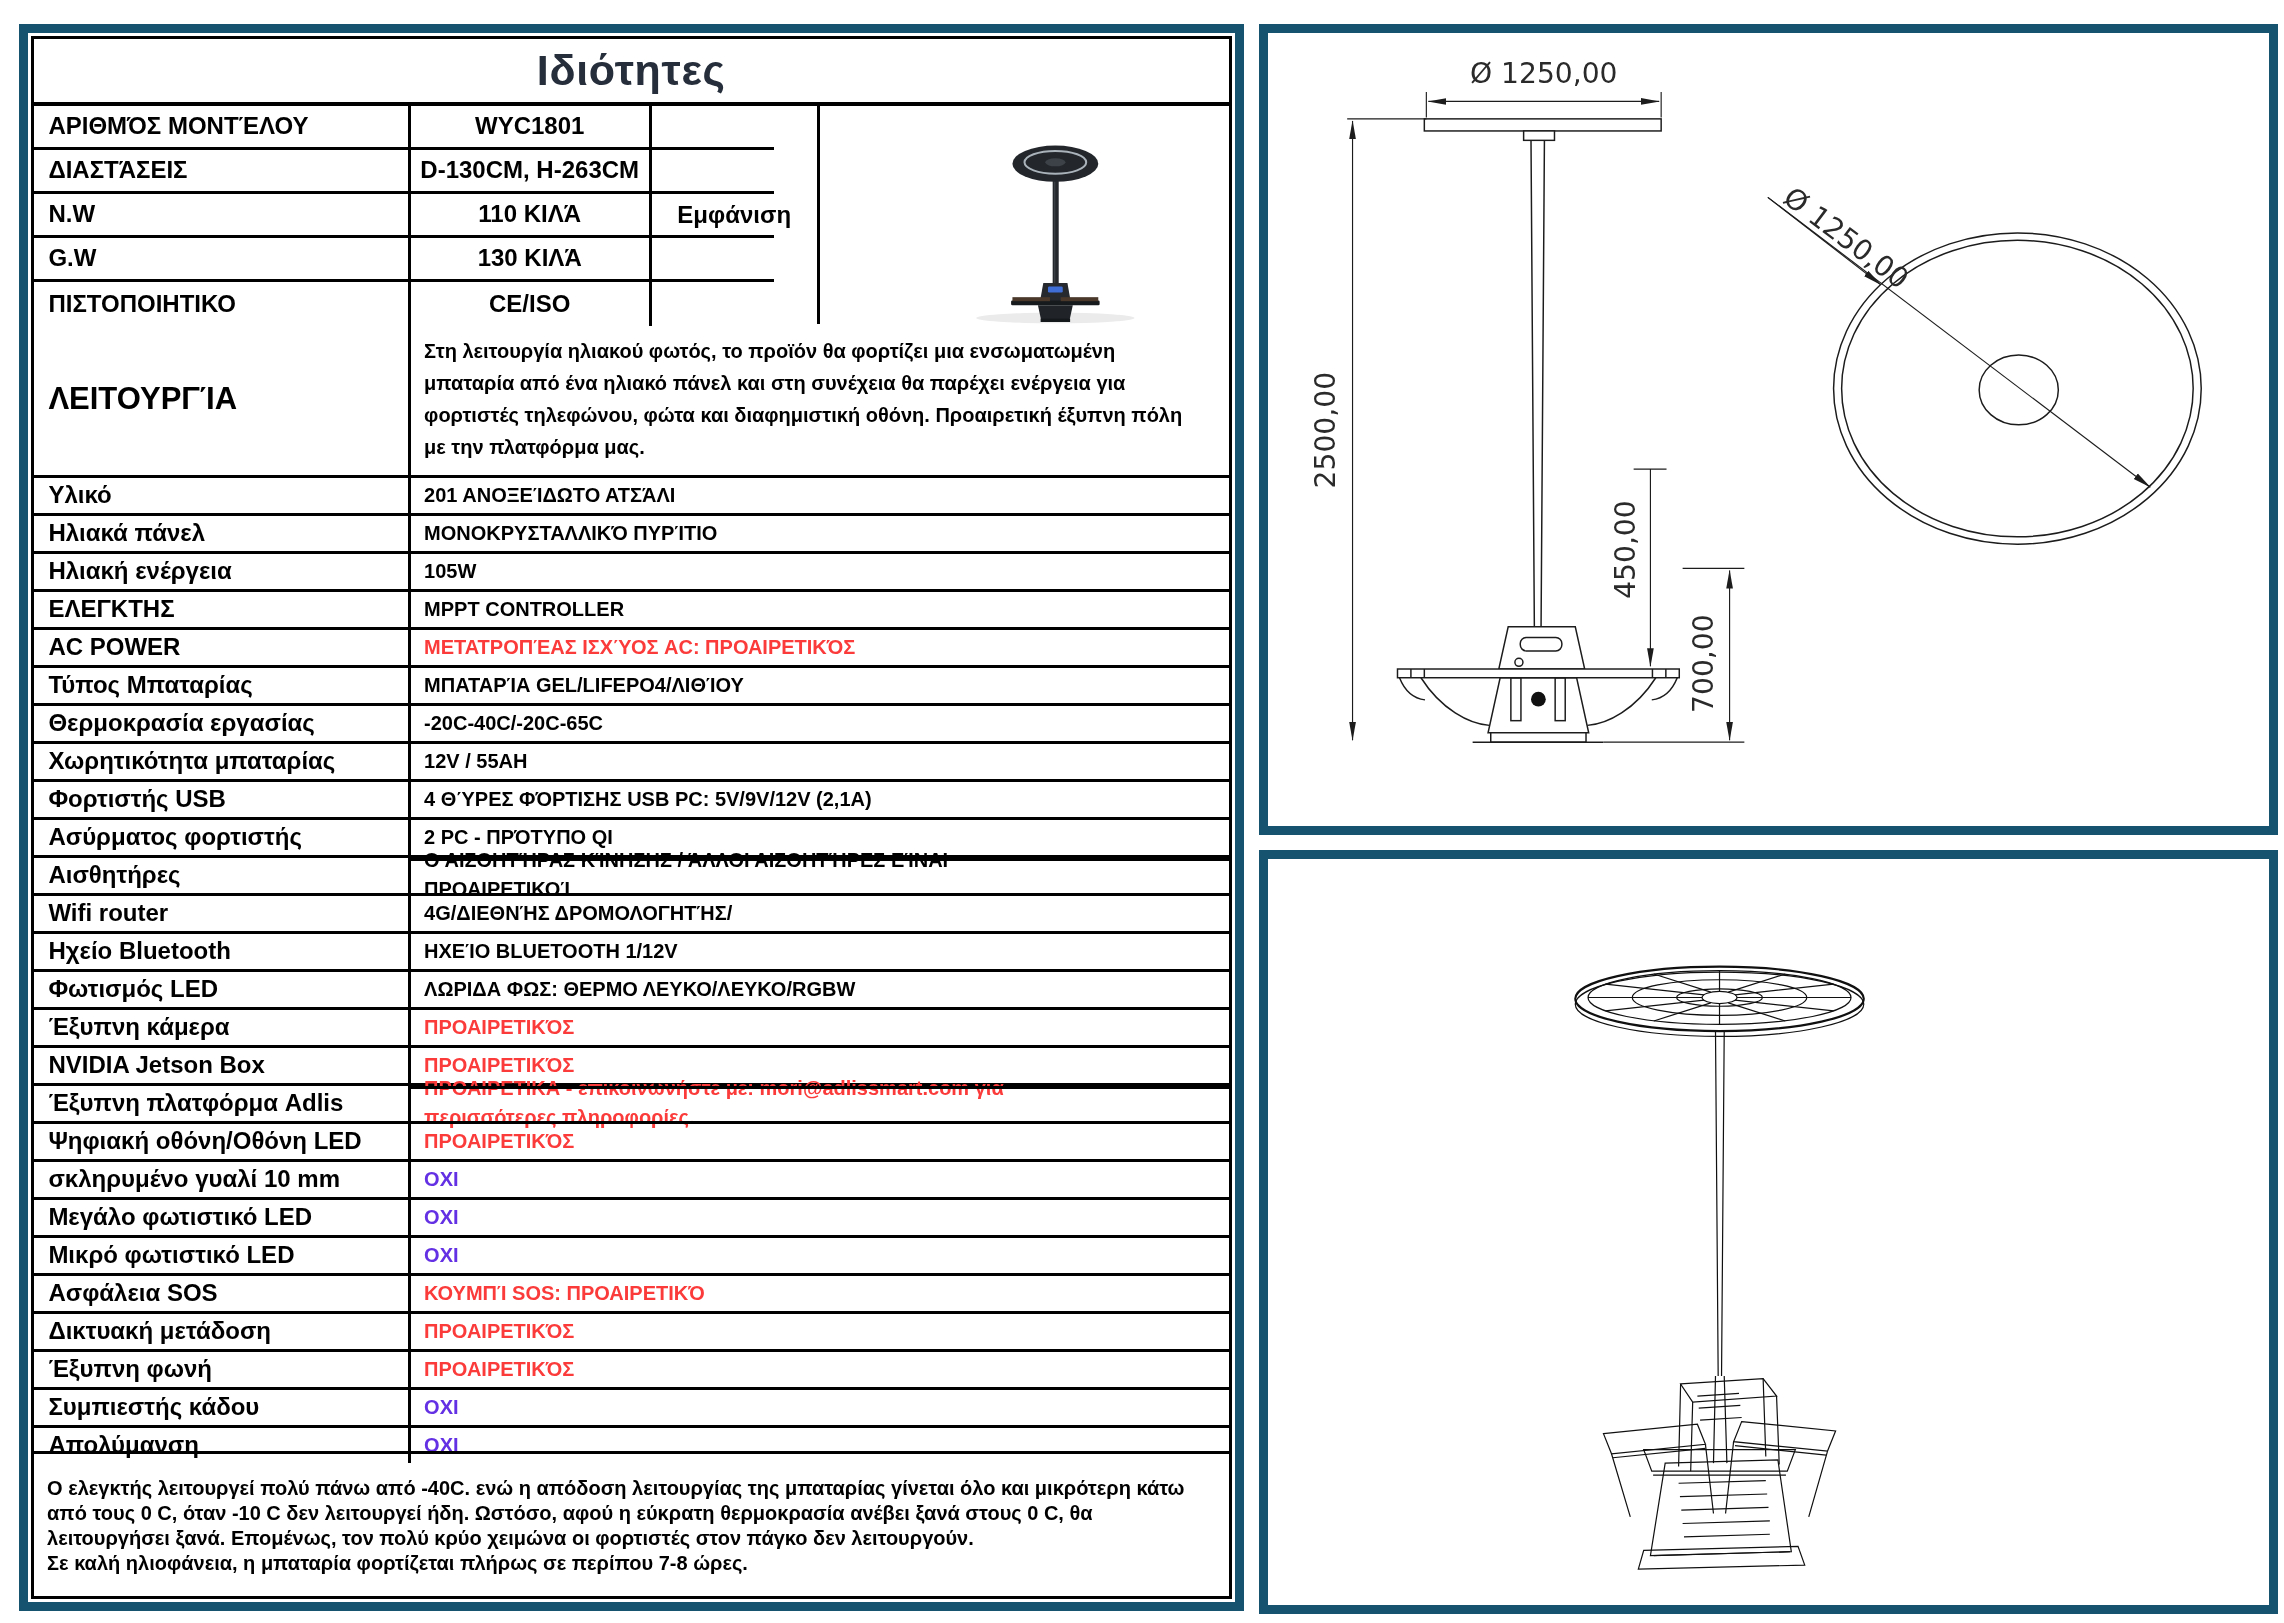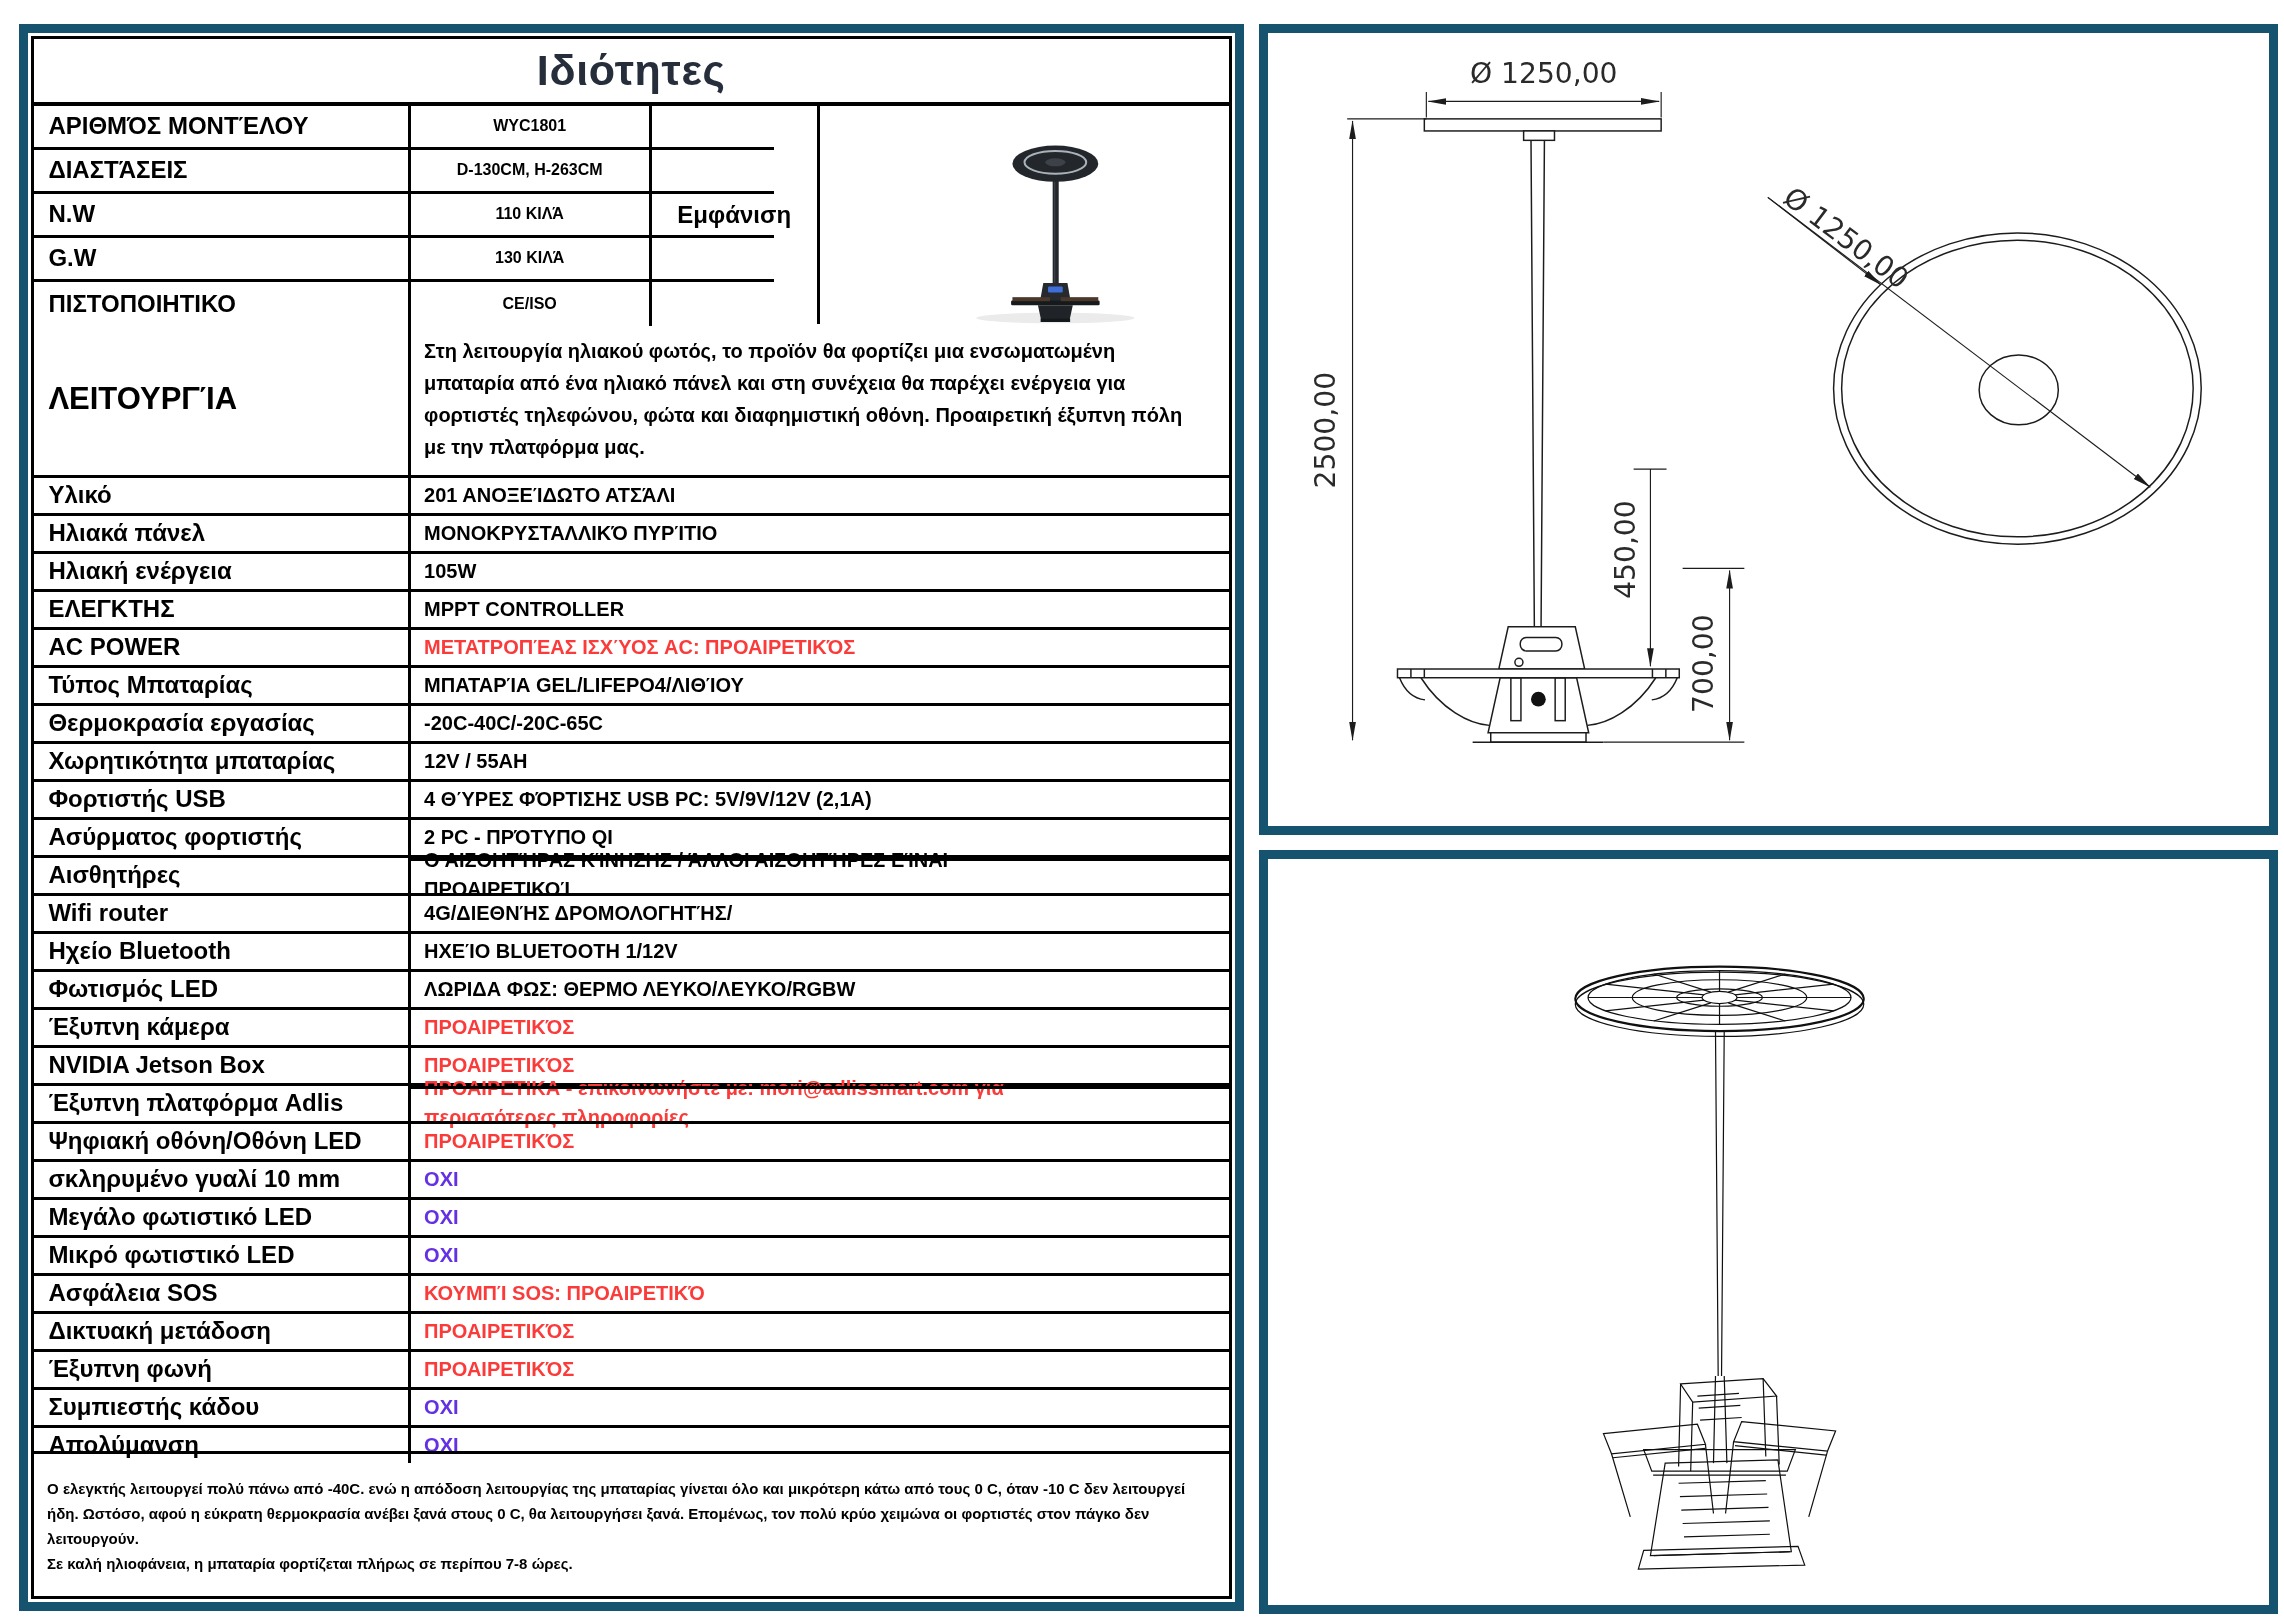--- a/index.html
+++ b/index.html
@@ -12,36 +12,36 @@
   
   .ttable{position:absolute;left:2.7px;top:2.7px;width:1201px;height:1563px;border:3.4px solid #000;box-sizing:border-box;}
   .region{position:absolute;left:0;right:0;box-sizing:border-box;}
   #r-title{top:0;height:67px;border-bottom:4px solid #000;display:flex;align-items:center;justify-content:center;}
   #r-title h1{margin:0;font-size:43px;font-weight:bold;color:var(--dark,#262e3b);letter-spacing:0.7px;}
   #r-top{top:67px;height:218px;}
   .trow{display:flex;width:740px;height:44px;box-sizing:border-box;border-bottom:3.4px solid #000;}
   .trow:last-child{border-bottom:0;}
   .cell{display:flex;align-items:center;box-sizing:border-box;}
   .lab{width:377px;border-right:3.4px solid #000;padding-left:14.7px;font-size:24px;font-weight:bold;color:#000;}
-  .vtop{width:241px;border-right:3.4px solid #000;justify-content:center;font-size:16px;font-weight:bold;text-align:left;}
+  .vtop{width:241px;border-right:3.4px solid #000;justify-content:center;font-size:24px;font-weight:bold;text-align:left;}
   #appearance-cell{position:absolute;left:618px;top:67px;width:168px;height:218px;border-right:3.4px solid #000;box-sizing:border-box;display:flex;align-items:center;justify-content:center;font-size:24px;font-weight:bold;}
   #photo-cell{position:absolute;left:786px;top:67px;width:409px;height:218px;overflow:hidden;}
   #r-func{top:285px;height:151px;border-top:0;border-bottom:0;display:flex;}
   #r-func .flab{width:377px;border-right:3.4px solid #000;box-sizing:border-box;display:flex;align-items:center;padding-left:14.7px;font-size:31px;font-weight:bold;}
   #r-func .ftext{flex:1;display:flex;align-items:center;padding:9.4px 20px 9.4px 13.4px;font-size:20px;line-height:32px;font-weight:bold;}
   #r-specs{top:436px;height:976px;}
   .srow{position:relative;display:flex;height:38px;box-sizing:border-box;border-top:3.4px solid #000;}
   .srow .lab{font-size:24px;}
   .sval{flex:1;display:flex;align-items:center;padding-left:13.4px;font-size:20px;font-weight:bold;white-space:pre-line;overflow:visible;}
   .srow.overflow .sval{align-items:flex-start;}
   .srow.overflow .oflow{display:block;margin-top:-12px;line-height:29.5px;}
   .cross-line{position:absolute;left:377px;right:0;top:0;height:3.4px;background:#000;z-index:4;}
   #r-batt{top:1412px;height:145px;border-top:3.4px solid #000;display:flex;}
   #r-batt .blab{width:377px;border-right:3.4px solid #000;box-sizing:border-box;display:flex;align-items:center;padding-left:14.7px;font-size:27px;font-weight:bold;}
-  #r-batt .btext{flex:1;padding:8px 16px 5.4px 13.4px;font-size:15px;line-height:25px;font-weight:bold;display:flex;flex-direction:column;justify-content:center;}
+  #r-batt .btext{flex:1;padding:8px 16px 5.4px 13.4px;font-size:20px;line-height:25px;font-weight:bold;display:flex;flex-direction:column;justify-content:center;}
   #r-batt p{margin:0;}
   .c-red{color:var(--red,#fb3a3a);}
   .c-purple{color:var(--purple,#6430e3);}
   .c-black{color:#000;border-radius:15px;}
 
   
   .draw{position:absolute;left:0;top:0;width:100%;height:100%;}
   .cad-txt{font-family:"DejaVu Sans",sans-serif;font-size:42px;fill:#2a2a2a;}
   .cad-line{stroke:#1c1c1c;stroke-width:2.2;fill:none;}
   .cad-fillw{stroke:#1c1c1c;stroke-width:2.2;fill:#fff;}

